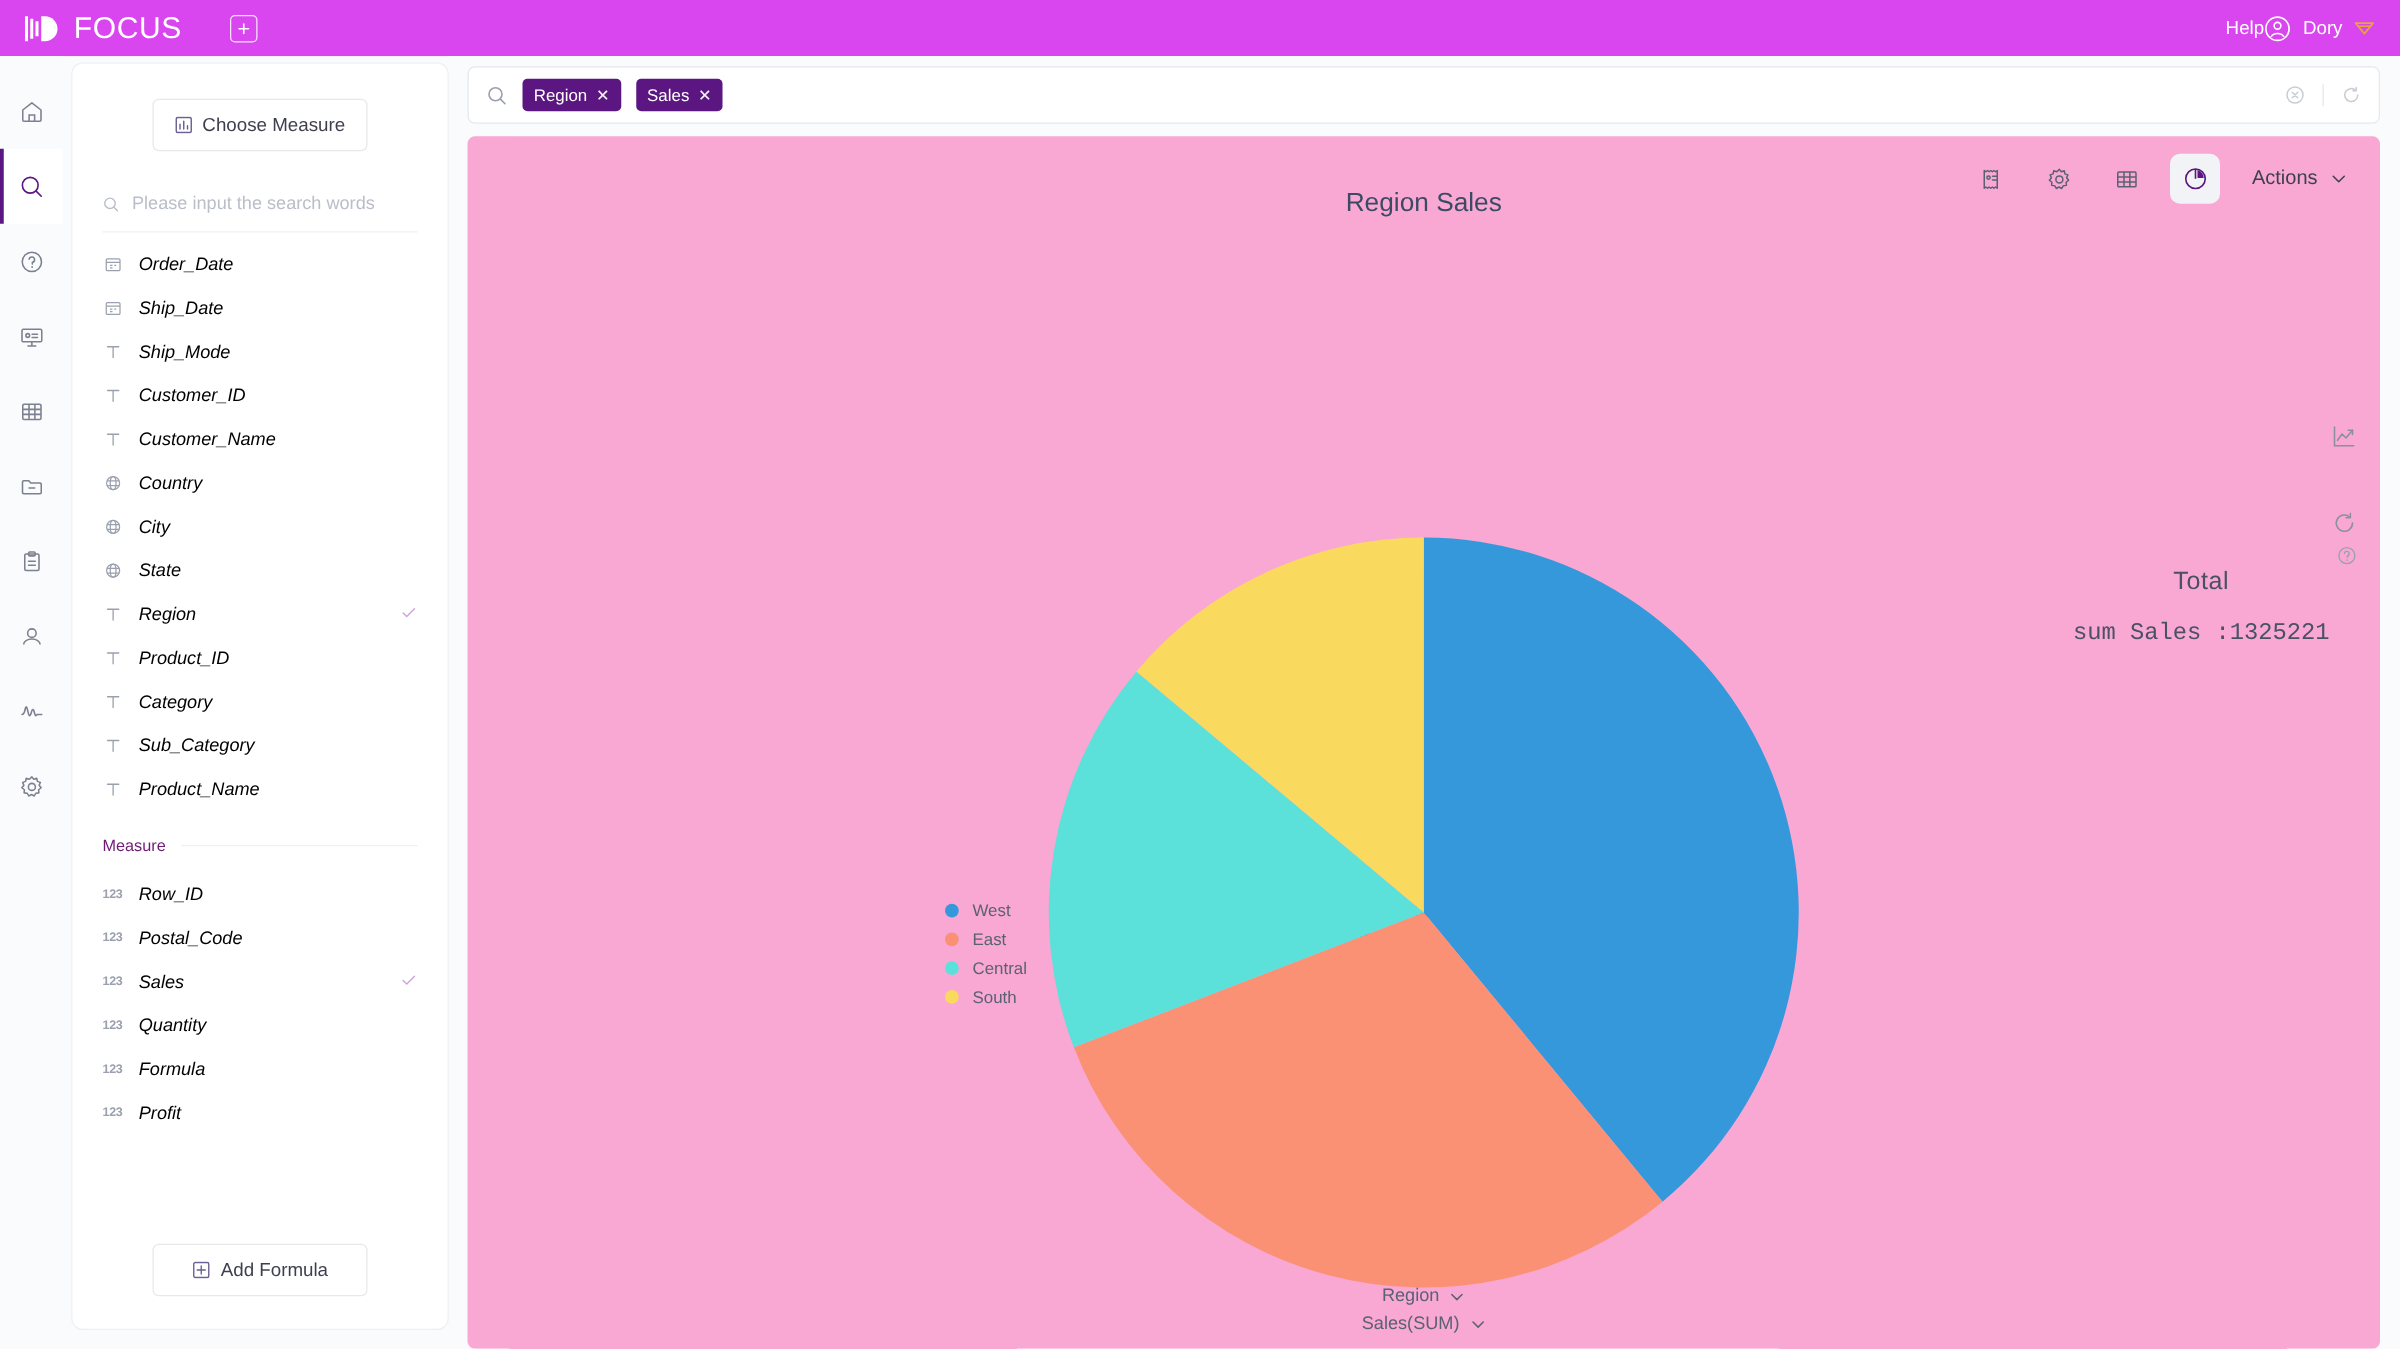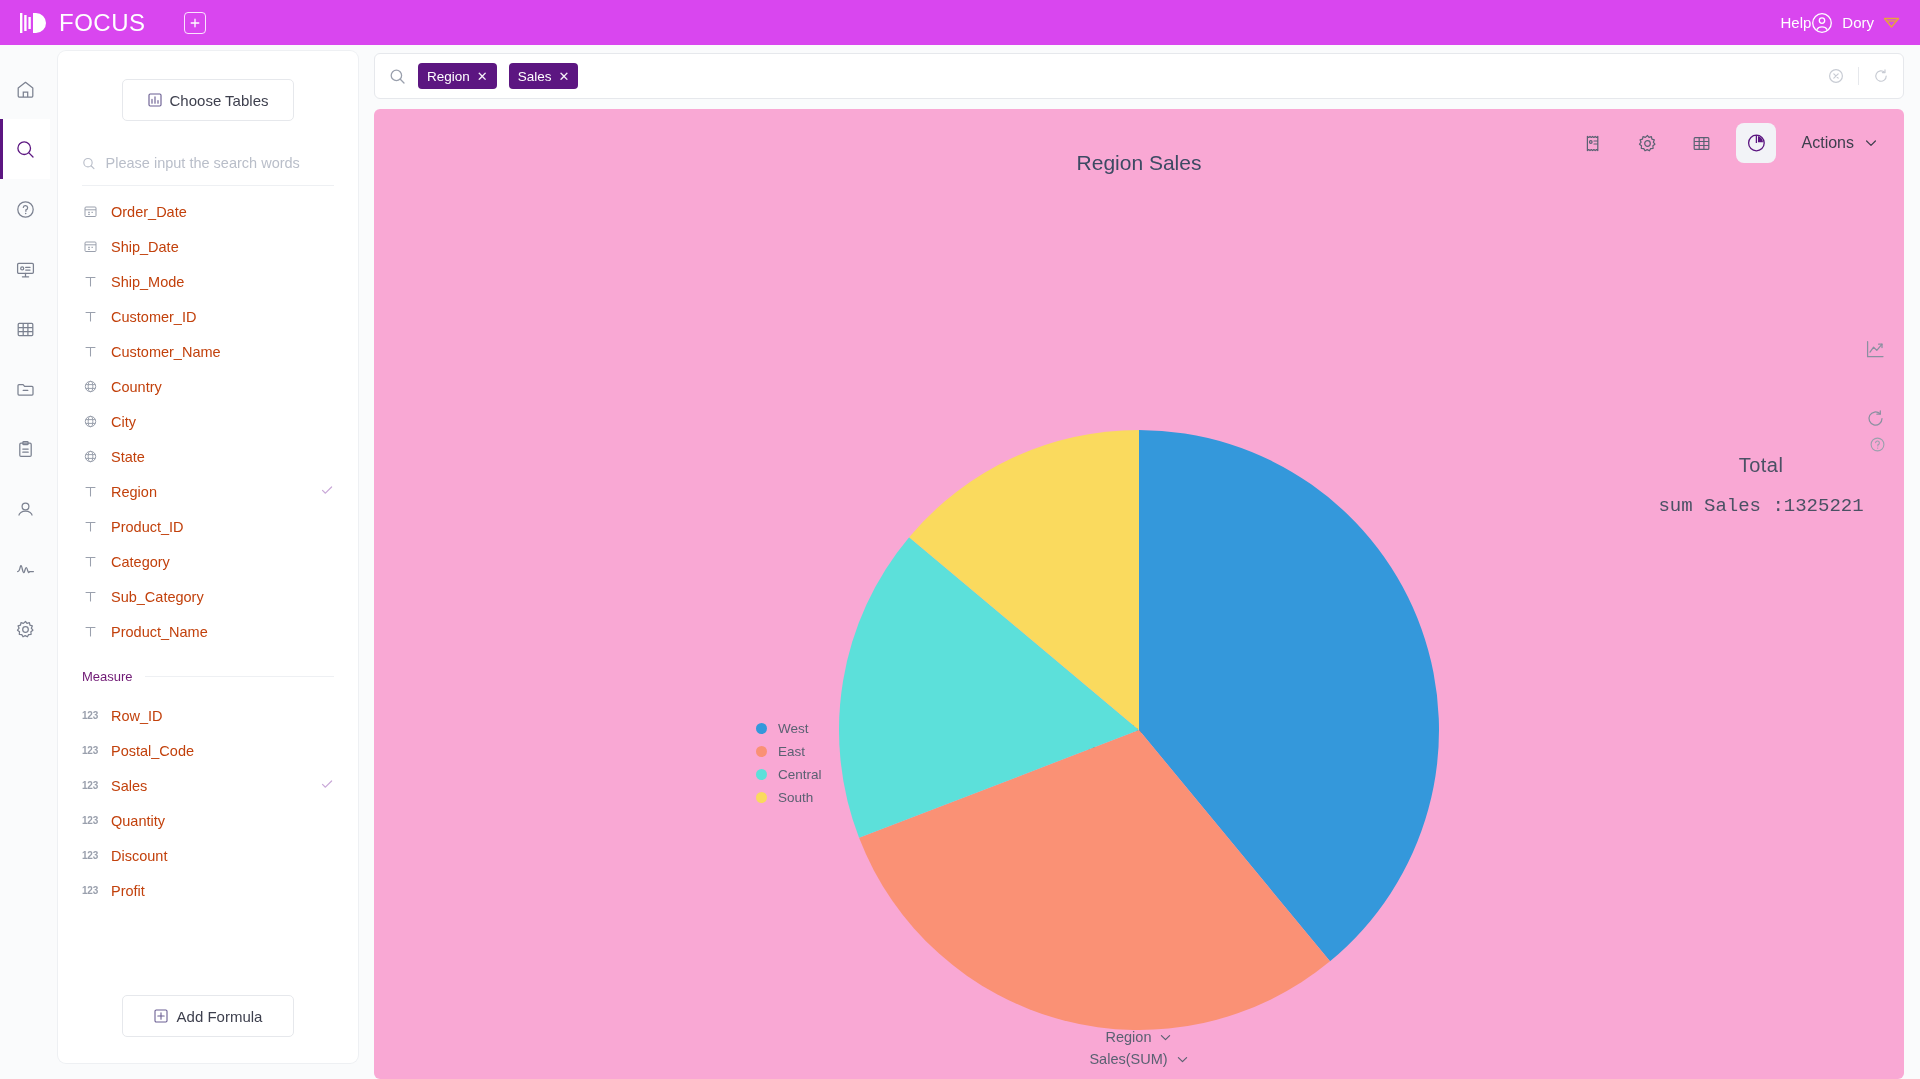--- a/index.html
+++ b/index.html
@@ -69,21 +69,21 @@
     font-family: "Liberation Sans", sans-serif; width: 100%; background: transparent;
   }
   .search-fields input::placeholder { color: #b9bec9; }
 
   .field-list { margin-top: 8px; overflow: hidden; }
   .field-row {
     height: 35px; display: flex; align-items: center; gap: 13px; cursor: pointer;
   }
   .field-ico { width: 16px; display: flex; justify-content: center; color: #9aa0ad; flex: 0 0 16px; }
   .field-ico.num { font-size: 10px; letter-spacing: -.2px; font-weight: 600; color:#9aa0ad; }
-  .field-label { font-size: 14.5px; color: #c2410c; }
+  .field-label { font-size: 14.5px; color: #000000; font-style: italic; }
   .field-check { margin-left: auto; color: #c9a8d8; font-size: 14px; }
 
   .measure-head {
     display: flex; align-items: center; gap: 12px; margin-top: 20px; margin-bottom: 6px;
   }
   .measure-head .txt { font-size: 13px; color: #701a75; }
   .measure-head .line { flex: 1; height: 1px; background: #eef0f3; }
 
   .add-formula {
     position: absolute; left: 50%; transform: translateX(-50%); bottom: 26px;
@@ -263,21 +263,21 @@
         </svg>
       </div>
     </div>
 
     <div class="field-panel">
       <div class="choose-tables">
         <svg width="14" height="14" viewBox="0 0 14 14" fill="none" stroke="#6b5f93" stroke-width="1.15">
           <rect x="1" y="1" width="12" height="12" rx="1.2"></rect>
           <path d="M4 10.2 V6.4 M7 10.2 V3.9 M10 10.2 V7.6" stroke-linecap="round"></path>
         </svg>
-        <span>Choose Tables</span>
+        <span>Choose Measure</span>
       </div>
 
       <div class="search-fields">
         <svg width="15" height="15" viewBox="0 0 15 15" fill="none" stroke="#b9bec9" stroke-width="1.25">
           <circle cx="6.6" cy="6.6" r="4.6"></circle>
             <path d="M10 10 L13.2 13.2" stroke-linecap="round"></path>
         </svg>
         <input type="text" placeholder="Please input the search words" style="">
       </div>
 
@@ -439,21 +439,21 @@
                 <path d="M2.5 7.4 L5.4 10.2 L11.6 4"></path>
               </svg>
           </span>
         </div>
         <div class="field-row">
           <span class="field-ico num">123</span>
           <span class="field-label">Quantity</span>
         </div>
         <div class="field-row">
           <span class="field-ico num">123</span>
-          <span class="field-label">Discount</span>
+          <span class="field-label">Formula</span>
         </div>
         <div class="field-row">
           <span class="field-ico num">123</span>
           <span class="field-label">Profit</span>
         </div>
       </div>
 
       <div class="add-formula">
         <svg width="14" height="14" viewBox="0 0 14 14" fill="none" stroke="#6b5f93" stroke-width="1.1">
           <rect x="1" y="1" width="12" height="12" rx="1.2"></rect>

